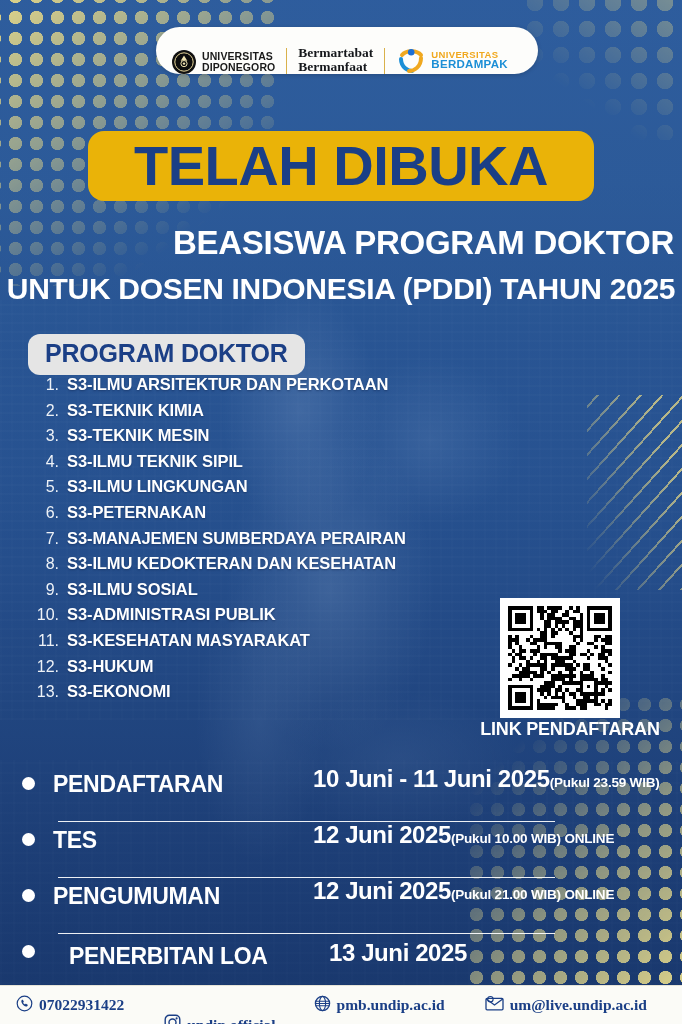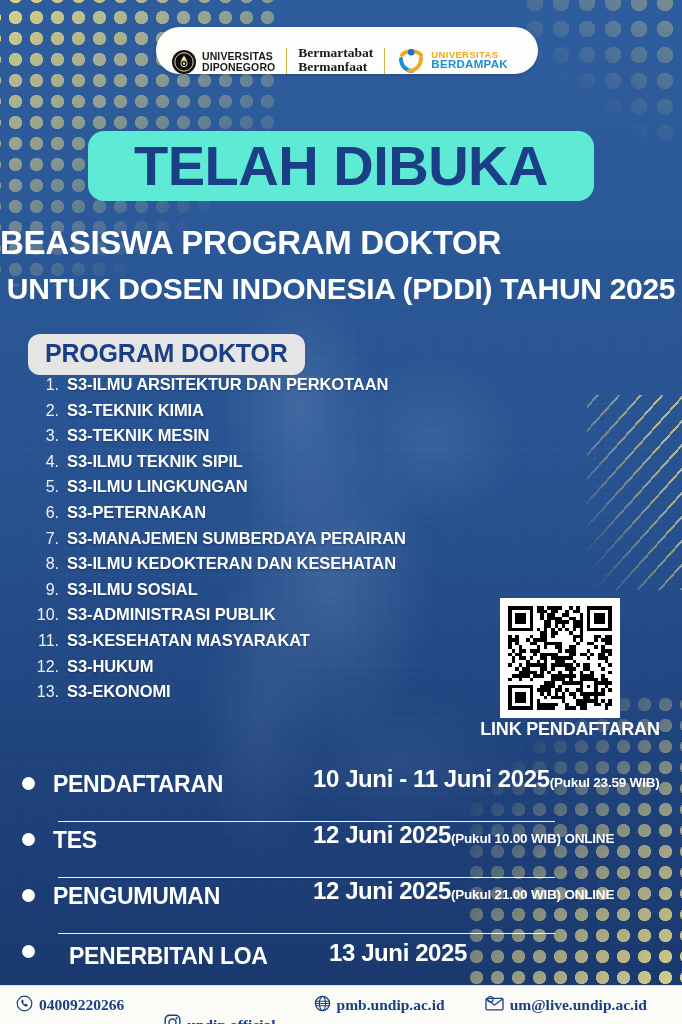--- a/index.html
+++ b/index.html
@@ -118,32 +118,32 @@
   }
   .dsb-icon{ width:30px; height:28px; flex:none; margin-right:5px; }
   .dsb-text{ line-height:1.0; white-space:nowrap; }
   .dsb-1{ font-size:9.5px; font-weight:bold; color:#f0a81f; letter-spacing:.35px; display:block;}
   .dsb-2{ font-size:11.5px; font-weight:bold; color:#1c8fd6; letter-spacing:.3px; display:block;}
 
   
   .hero-pill{
     position:absolute; left:88px; top:131px;
     width:506px; height:70px;
-    background:#5eead4; border-radius:16px;
+    background:#eab308; border-radius:16px;
     display:flex; align-items:center; justify-content:center;
     z-index:6;
   }
   .hero-pill span{
     font-size:56px; font-weight:bold; color:#1b3f86;
     letter-spacing:-.5px; line-height:1;
   }
 
   .subtitle{
-    position:absolute; left:0; right:0; top:224px;
-    text-align:left; z-index:6;
+    position:absolute; left:0; right:8px; top:224px;
+    text-align:right; z-index:6;
     font-size:33px; font-weight:bold; color:#ffffff;
     letter-spacing:-.3px;
   }
   .subtitle2{
     position:absolute; left:0; right:0; top:272px;
     text-align:center; z-index:6;
     font-size:30px; font-weight:bold; color:#ffffff;
     letter-spacing:-.3px;
   }
 
@@ -847,21 +847,21 @@
 
   <div class="footer">
 
     <div class="fitem f1">
       <span class="fi-ico">
         <svg width="17" height="17" viewBox="0 0 17 17" aria-hidden="true">
           <circle cx="8.5" cy="8.5" r="7.3" fill="none" stroke="#1b3f86" stroke-width="1.2"></circle>
           <path d="M5.6 5.2c.5-.5 1.2-.4 1.5.1l.6 1c.2.4.1.8-.2 1l-.4.3c.3.9 1 1.6 1.9 1.9l.3-.4c.25-.3.65-.4 1-.2l1 .6c.5.3.6 1 .1 1.5-.9.9-2.3.6-3.9-.8S4.7 6.1 5.6 5.2z" fill="#1b3f86"></path>
         </svg>
       </span>
-      <span>04009220266</span>
+      <span>07022931422</span>
     </div>
 
     <div class="fitem f2">
       <span class="fi-ico">
         <svg width="17" height="17" viewBox="0 0 17 17" aria-hidden="true">
           <rect x="1.2" y="1.2" width="14.6" height="14.6" rx="4.2" fill="none" stroke="#1b3f86" stroke-width="1.4"></rect>
           <circle cx="8.5" cy="8.5" r="3.5" fill="none" stroke="#1b3f86" stroke-width="1.4"></circle>
           <circle cx="12.6" cy="4.4" r="1.05" fill="#1b3f86"></circle>
         </svg>
       </span>

